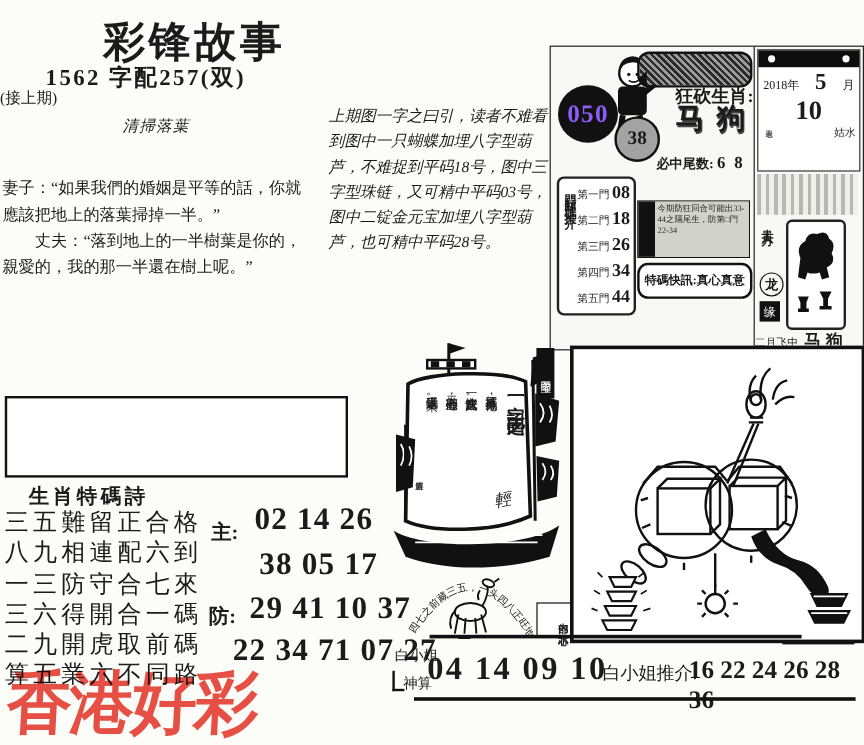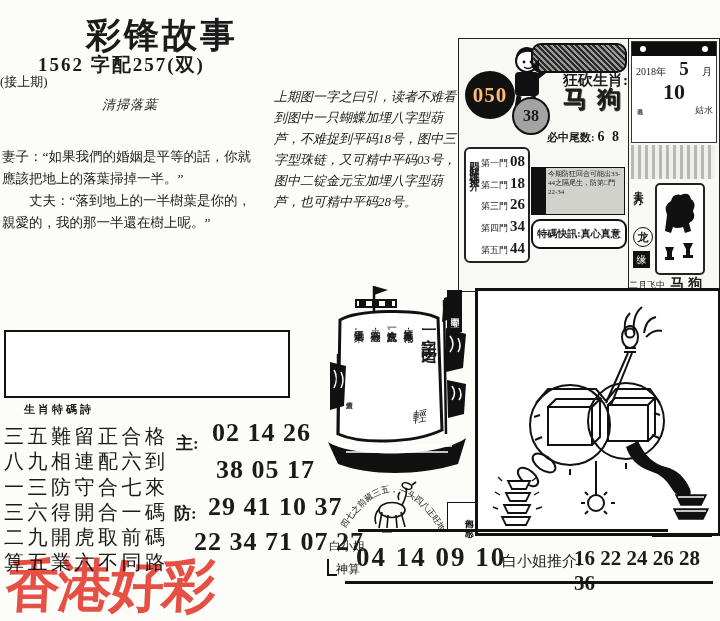--- a/index.html
+++ b/index.html
@@ -16,21 +16,21 @@
   .story p{margin:0;}
   .story p.indent{text-indent:2em;}
   
   .analysis{left:274px;top:86px;width:192px;font-size:13px;line-height:21px;font-style:italic;}
   .paper-noise{left:461px;top:55px;width:6px;height:235px;opacity:.35;
     background:repeating-linear-gradient(180deg,#555 0 2px,#ddd 2px 5px);}
   
   .panel{left:458px;top:38px;width:260px;height:252px;border:1.5px solid #222;background:#f8f8f4;}
   .panel .divider{position:absolute;left:169px;top:0;width:0;height:100%;border-left:1.5px solid #222;}
   .issue-circle{position:absolute;left:6px;top:32px;width:50px;height:48px;background:#111;border-radius:50%;
-    color:#fdba74;font-size:21px;font-weight:bold;display:flex;align-items:center;justify-content:center;letter-spacing:1px;}
+    color:#8b5cf6;font-size:21px;font-weight:bold;display:flex;align-items:center;justify-content:center;letter-spacing:1px;}
   .boy{position:absolute;left:44px;top:6px;width:62px;height:66px;}
   .ball{position:absolute;left:53px;top:58px;width:34px;height:34px;border:2.5px solid #111;border-radius:50%;
     background:#a3a3a3;display:flex;align-items:center;justify-content:center;font-size:16px;font-weight:bold;}
   .bubble{position:absolute;left:72px;top:4px;width:92px;height:26px;border:2px solid #111;border-radius:10px;
     background:repeating-linear-gradient(45deg,#2b2b2b 0 2px,#9a9a9a 2px 4px);}
   .bubble:after{content:"";position:absolute;left:-8px;bottom:-2px;border:7px solid transparent;border-right-color:#111;}
   .zlabel{position:absolute;left:104px;top:32px;font-size:15px;font-weight:bold;}
   .zvalue{position:absolute;left:104px;top:44px;font-size:24px;font-weight:900;letter-spacing:10px;
     text-shadow:1px 1px 0 #444;}
   .tail{position:absolute;left:88px;top:90px;font-size:11px;font-weight:bold;}
@@ -68,21 +68,21 @@
   .seal1{position:absolute;left:174px;top:188px;width:18px;height:18px;border:1.5px solid #111;border-radius:50%;
     font-size:11px;display:flex;align-items:center;justify-content:center;font-weight:bold;}
   .seal2{position:absolute;left:174px;top:212px;width:17px;height:17px;background:#111;color:#fff;
     font-size:10px;display:flex;align-items:center;justify-content:center;}
   .iconbox{position:absolute;left:196px;top:144px;width:46px;height:88px;border:2px solid #222;border-radius:5px;background:#fff;}
   .side-bottom{position:absolute;left:170px;top:236px;width:88px;font-size:9px;}
   .side-bottom b{font-size:14px;letter-spacing:4px;margin-left:3px;}
   
   .emptybox{left:4px;top:330px;width:282px;height:64px;border:2.5px solid #111;background:#fff;}
   
-  .poem-header{left:24px;top:402px;font-size:11px;font-weight:bold;letter-spacing:3px;}
+  .poem-header{left:24px;top:402px;font-size:17px;font-weight:bold;letter-spacing:3px;}
   .poem{left:4px;top:424px;font-size:20px;line-height:25.3px;letter-spacing:3.5px;}
   .num-label{font-size:17px;font-weight:bold;}
   .main-label{left:176px;top:432px;}
   .guard-label{left:174px;top:502px;}
   .bignum{font-size:26px;font-weight:bold;letter-spacing:1px;font-family:"Liberation Serif",serif;}
   .m1{left:212px;top:418px;} .m2{left:216px;top:455px;}
   .g1{left:208px;top:492px;} .g2{left:194px;top:527px;}
   
   .treasure{left:447px;top:290px;width:15px;height:42px;background:#111;color:#fff;
     writing-mode:vertical-rl;text-orientation:upright;font-size:9px;display:flex;align-items:center;justify-content:center;}

